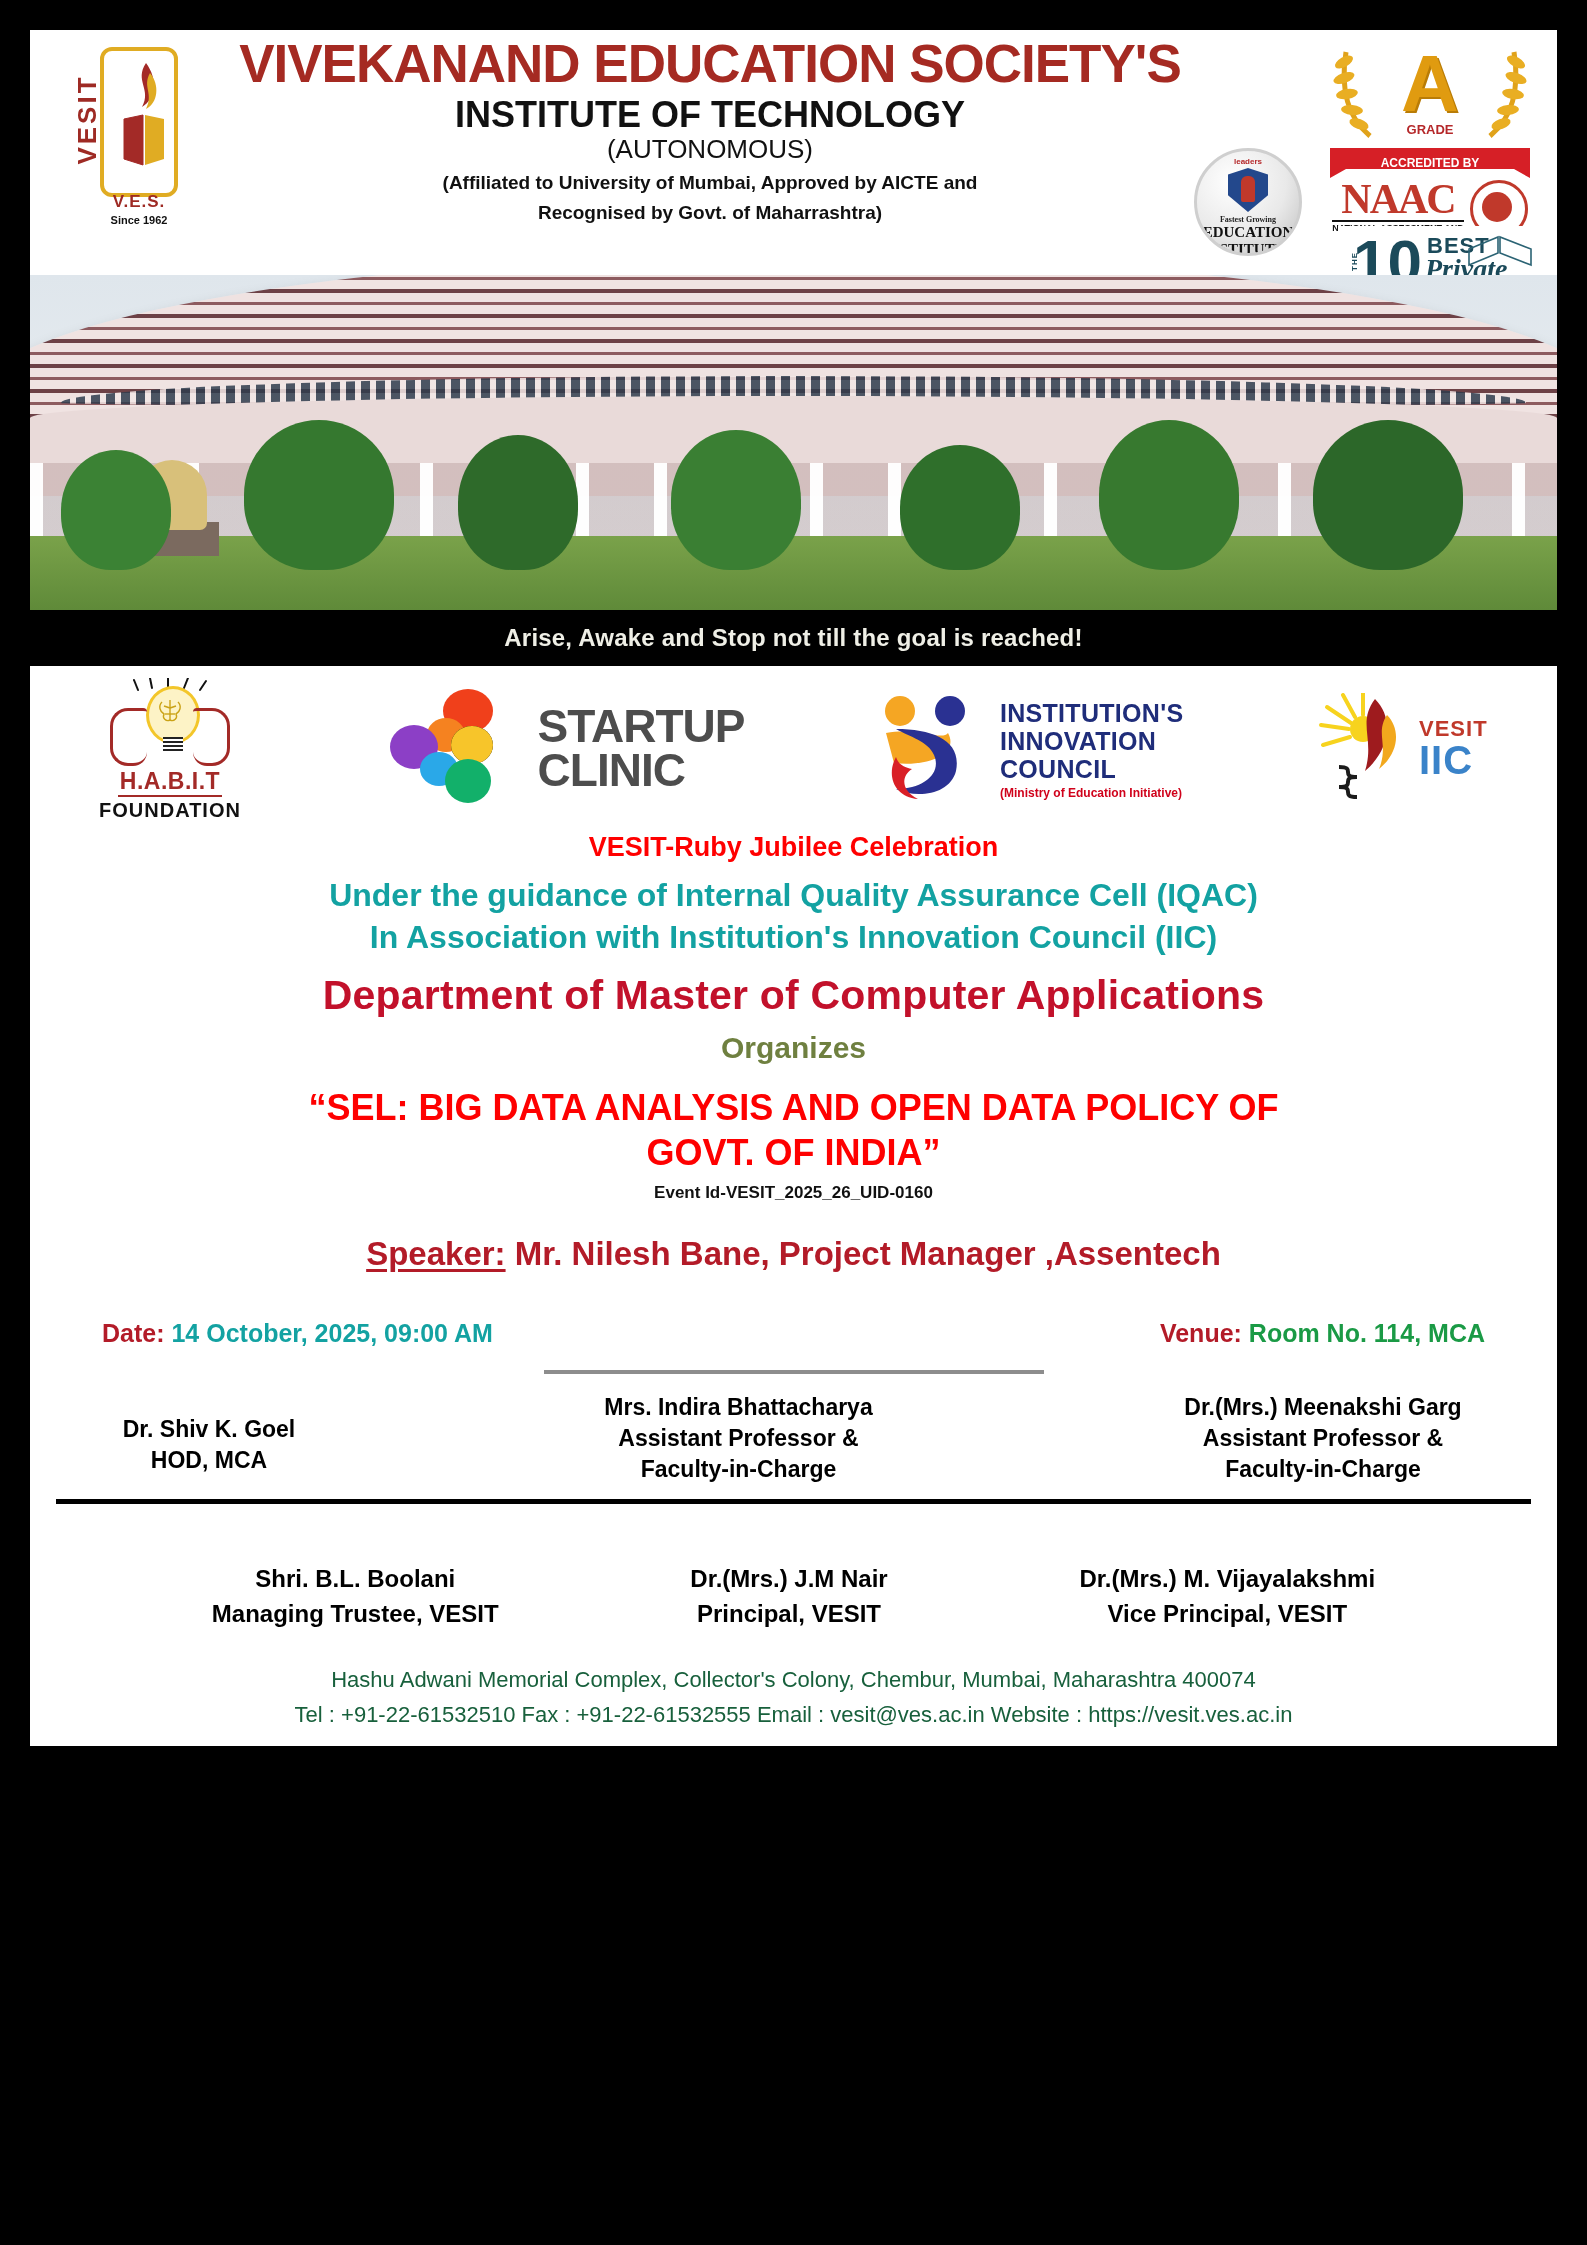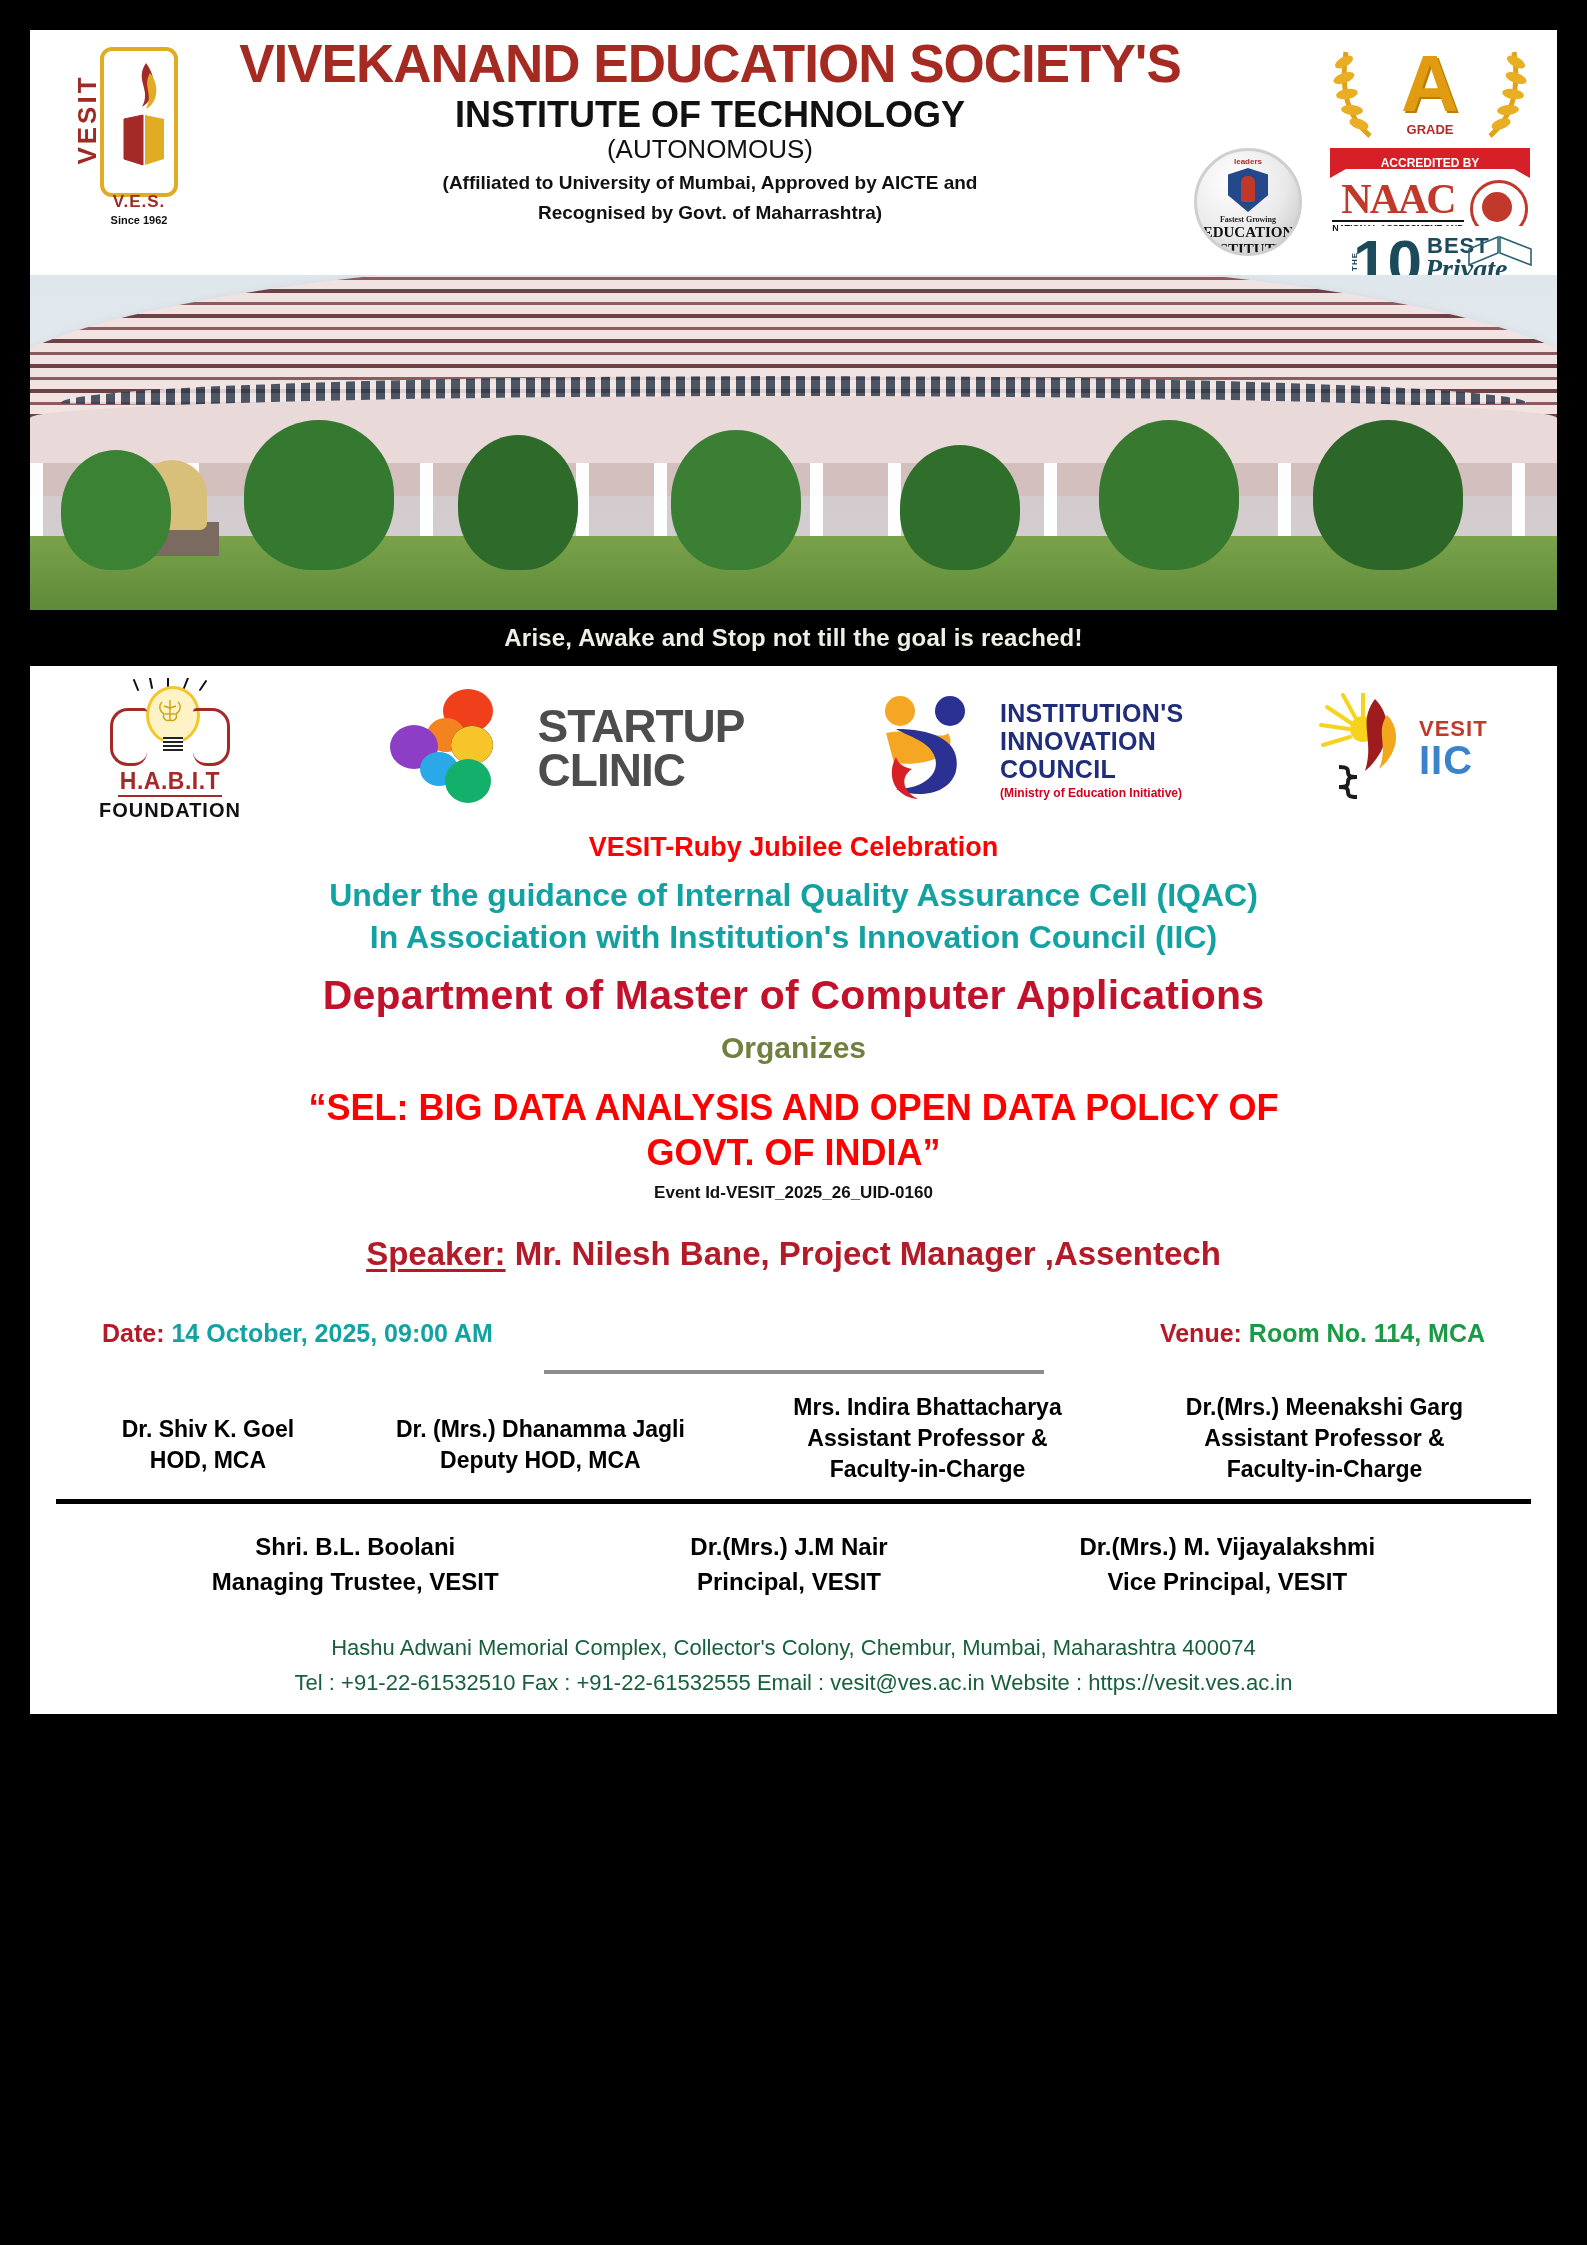--- a/index.html
+++ b/index.html
@@ -297,21 +297,21 @@
   .fac.f4{width:400px;}
 
   .sep-full{
     width:100%;height:5px;background:#000;margin:14px 0 0 0;
   }
 
   .trustees{
     display:flex;justify-content:space-around;align-items:flex-start;
     margin-top:26px;padding:0 60px;box-sizing:border-box;
   }
-  .tr{text-align:center;font-size:24px;font-weight:bold;color:#000;line-height:1.45;}
+  .tr{text-align:center;font-size:24px;font-weight:bold;color:#000;line-height:1.45;margin-top:32px;}
 
   .footer{
     text-align:center;color:#18603c;font-size:22px;line-height:1.6;margin-top:30px;
     padding-bottom:4px;
   }
 </style>
 </head>
 <body>
 
 <div class="poster">
@@ -540,25 +540,20 @@
     </div>
 
     <div class="sep-short"></div>
 
     <div class="faculty">
       <div class="fac f1">
         <div>Dr. Shiv K. Goel</div>
         <div>HOD, MCA</div>
         <div></div>
       </div>
-      <div class="fac f2">
-        <div>Dr. (Mrs.) Dhanamma Jagli</div>
-        <div>Deputy HOD, MCA</div>
-        <div></div>
-      </div>
       <div class="fac f3">
         <div>Mrs. Indira Bhattacharya</div>
         <div>Assistant  Professor &amp;</div>
         <div>Faculty-in-Charge</div>
       </div>
       <div class="fac f4">
         <div>Dr.(Mrs.) Meenakshi Garg</div>
         <div>Assistant  Professor &amp;</div>
         <div>Faculty-in-Charge</div>
       </div>

